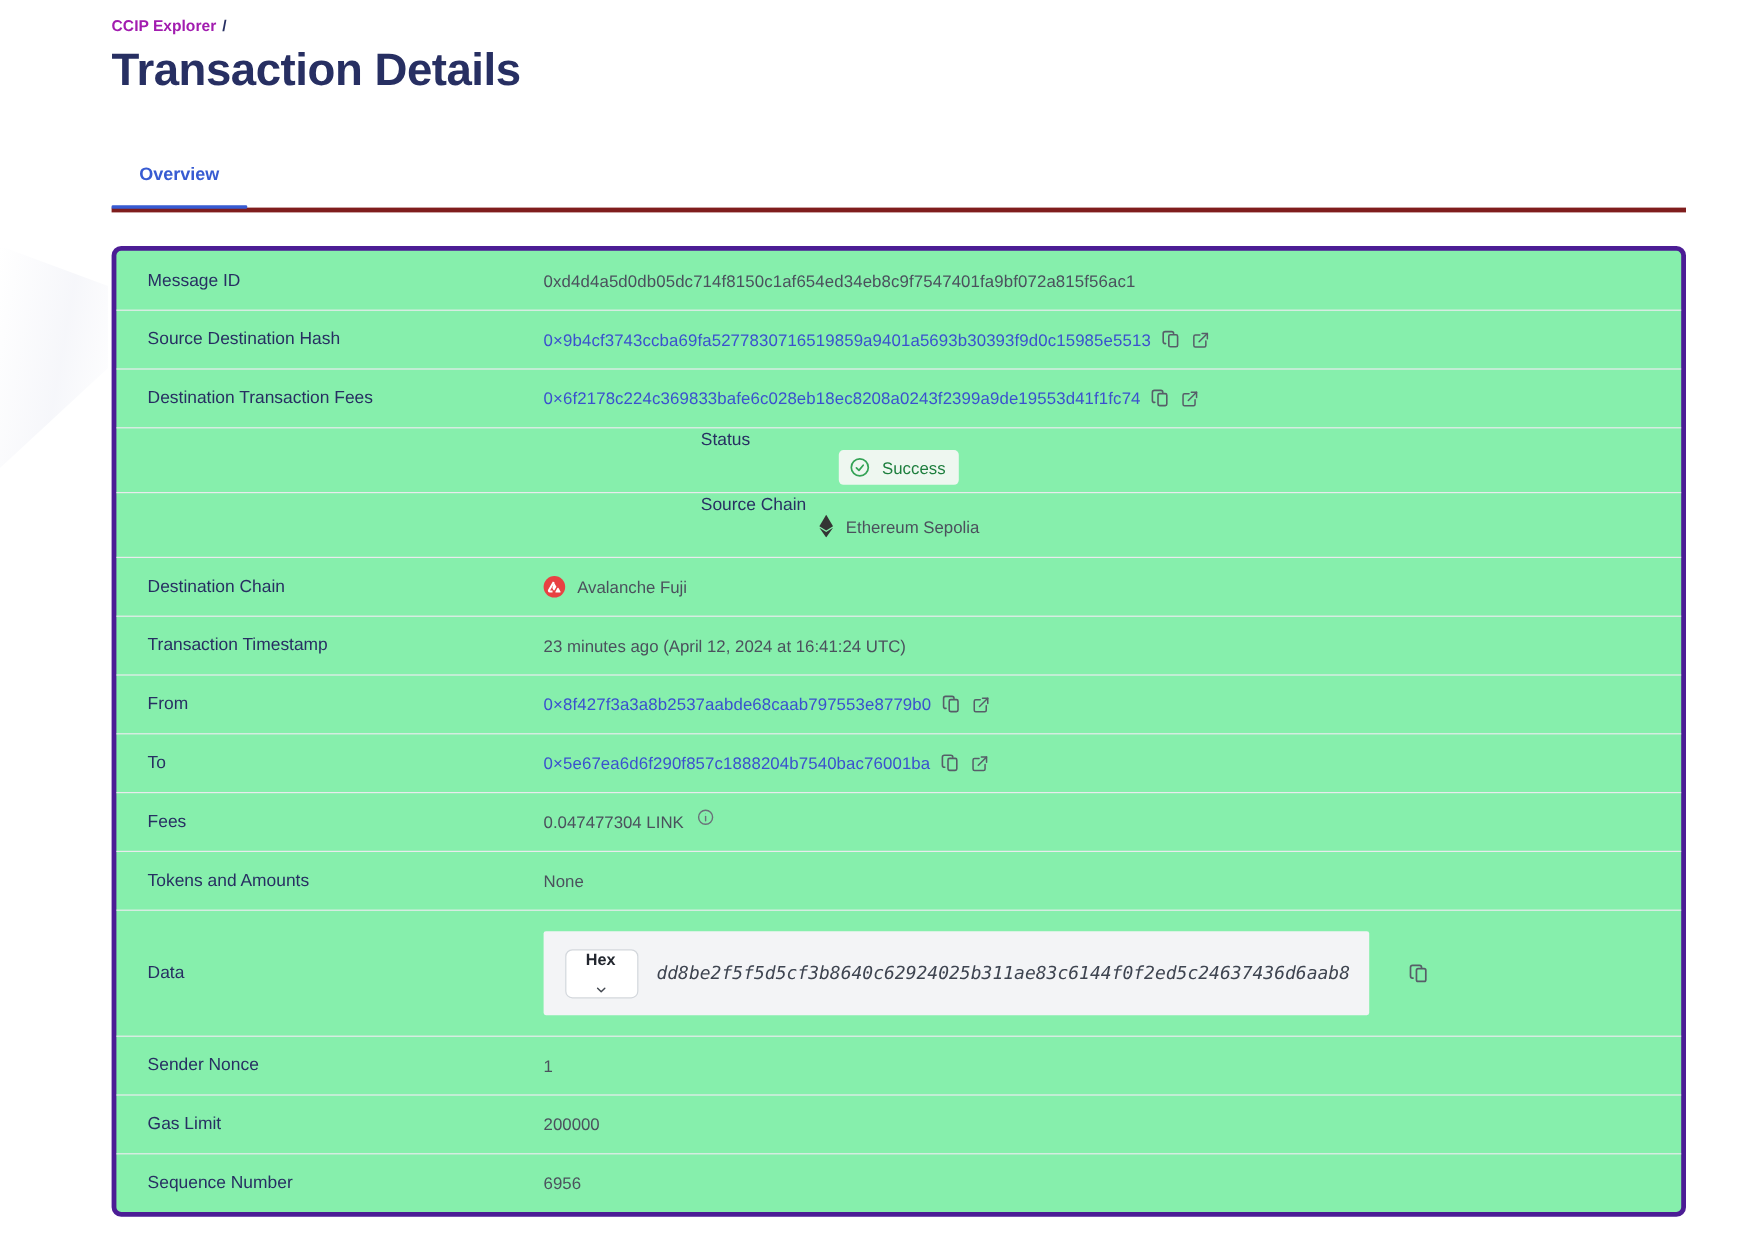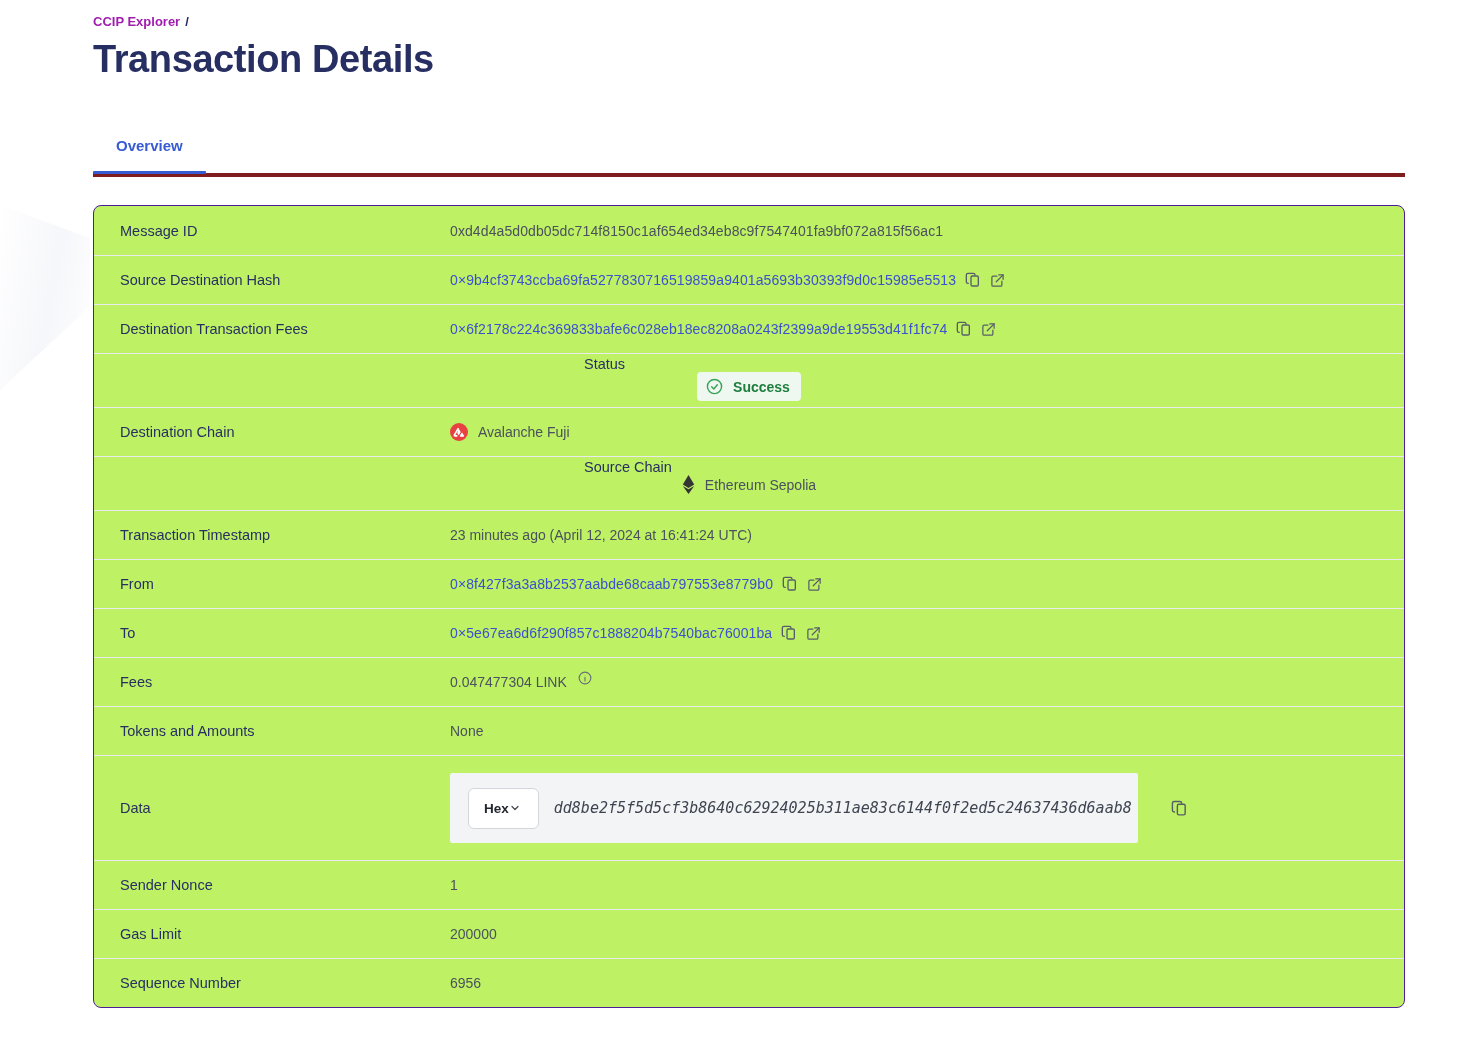--- a/index.html
+++ b/index.html
@@ -46,23 +46,23 @@
     color: #375bd2;
     cursor: pointer;
   }
   .tab-indicator {
     position: absolute; left: 0; right: 0; bottom: -1px;
     height: 3px; background: #375bd2; border-radius: 1px;
   }
 
   .card {
     margin-top: 28px;
-    border: 1px solid #4c1d95;
+    border: 4px solid #4c1d95;
     border-radius: 8px;
-    background: #bef264;
+    background: #86efac;
   }
   .row { display: flex; align-items: center; min-height: 49px; padding: 2px 26px; }
   .row + .row { border-top: 1px solid #e9ebee; }
   .row.tall { min-height: 54px; flex-direction: column; }
   .row.data-row { min-height: 105px; }
   .row-label {
     width: 330px; min-width: 330px;
     font-size: 14.5px; font-weight: 500;
     color: #272f62;
   }
@@ -73,21 +73,21 @@
   .icon-btn {
     background: none; border: none; padding: 0; margin: 0;
     display: inline-flex; align-items: center;
     color: #575d68; cursor: pointer;
   }
   .icon-btn svg { display: block; }
 
   .badge {
     display: inline-flex; align-items: center; gap: 10px;
     background: #eef7f0; color: #1d7e3d;
-    font-size: 14px; font-weight: 700;
+    font-size: 14px; font-weight: 400;
     padding: 6px 11px 6px 9px; border-radius: 4px;
   }
 
   .chain { display: inline-flex; align-items: center; gap: 10px; }
   .avax-badge {
     width: 18px; height: 18px; border-radius: 50%;
     background: #e84142; display: inline-flex;
     align-items: center; justify-content: center;
   }
 
@@ -99,20 +99,21 @@
     width: 688px; height: 70px;
     padding: 0 16px 0 18px; gap: 15px;
   }
   .hex-select {
     background: #ffffff; border: 1px solid #d3d7dc; border-radius: 6px;
     height: 41px; width: 105px;
     display: flex; align-items: center; justify-content: space-between;
     padding: 0 17px 0 15px;
     font-size: 13.5px; font-weight: 700; color: #22262e;
     cursor: pointer;
+    flex-direction: column;
   }
   .hex-text {
     font-family: "DejaVu Sans Mono", monospace;
     font-size: 15px; color: #3e4450; white-space: nowrap; font-style: italic;
   }
   .data-copy { margin-left: 24px; }
 </style>
 </head>
 <body>
 
@@ -188,43 +189,43 @@
             <svg width="17" height="17" viewBox="0 0 24 24" fill="none" stroke="currentColor" stroke-width="2" stroke-linecap="round" stroke-linejoin="round">
                 <circle cx="12" cy="12" r="10"></circle>
                 <polyline points="8 12.5 11 15.5 16 9.5"></polyline>
               </svg>
           </span>
           <span>Success</span>
         </span>
       </div>
     </div>
 
-    <div class="row">
-      <div class="row-label">Destination Chain</div>
-      <div class="row-value chain">
-        <span class="avax-badge">
-          <svg width="12" height="11" viewBox="0 0 24 22" fill="#ffffff">
-              <path d="M10.2 1.4 L14.6 9 L11.5 14.3 C11 15.2 10.1 15.2 9.6 14.3 L8.3 12.1 C7.8 11.2 7.8 10.2 8.3 9.3 Z M13 16.7 L16.2 11.2 C16.7 10.3 17.6 10.3 18.1 11.2 L21.3 16.7 C21.8 17.6 21.4 18.3 20.3 18.3 L14 18.3 C12.9 18.3 12.5 17.6 13 16.7 Z" transform="translate(0.8,1)"></path>
-              <path d="M10.9 2.1 L3 15.8 C2.4 16.9 2.9 17.8 4.1 17.8 L8.9 17.8" stroke="#ffffff" stroke-width="3.4" fill="none" stroke-linecap="butt"></path>
-            </svg>
-        </span>
-        <span>Avalanche Fuji</span>
-      </div>
-    </div>
-
     <div class="row tall">
       <div class="row-label">Source Chain</div>
       <div class="row-value chain">
         <span class="icon-btn" style="color:#343434">
           <svg width="13" height="19" viewBox="0 0 14 22" fill="currentColor">
               <path d="M7 0 L13.6 11.1 L7 15.1 L0.4 11.1 Z"></path>
               <path d="M7 16.6 L13.6 12.6 L7 22 L0.4 12.6 Z"></path>
             </svg>
         </span>
         <span>Ethereum Sepolia</span>
+      </div>
+    </div>
+
+    <div class="row">
+      <div class="row-label">Destination Chain</div>
+      <div class="row-value chain">
+        <span class="avax-badge">
+          <svg width="12" height="11" viewBox="0 0 24 22" fill="#ffffff">
+              <path d="M10.2 1.4 L14.6 9 L11.5 14.3 C11 15.2 10.1 15.2 9.6 14.3 L8.3 12.1 C7.8 11.2 7.8 10.2 8.3 9.3 Z M13 16.7 L16.2 11.2 C16.7 10.3 17.6 10.3 18.1 11.2 L21.3 16.7 C21.8 17.6 21.4 18.3 20.3 18.3 L14 18.3 C12.9 18.3 12.5 17.6 13 16.7 Z" transform="translate(0.8,1)"></path>
+              <path d="M10.9 2.1 L3 15.8 C2.4 16.9 2.9 17.8 4.1 17.8 L8.9 17.8" stroke="#ffffff" stroke-width="3.4" fill="none" stroke-linecap="butt"></path>
+            </svg>
+        </span>
+        <span>Avalanche Fuji</span>
       </div>
     </div>
 
     <div class="row">
       <div class="row-label">Transaction Timestamp</div>
       <div class="row-value">23 minutes ago (April 12, 2024 at 16:41:24 UTC)</div>
     </div>
 
     <div class="row">
       <div class="row-label">From</div>

